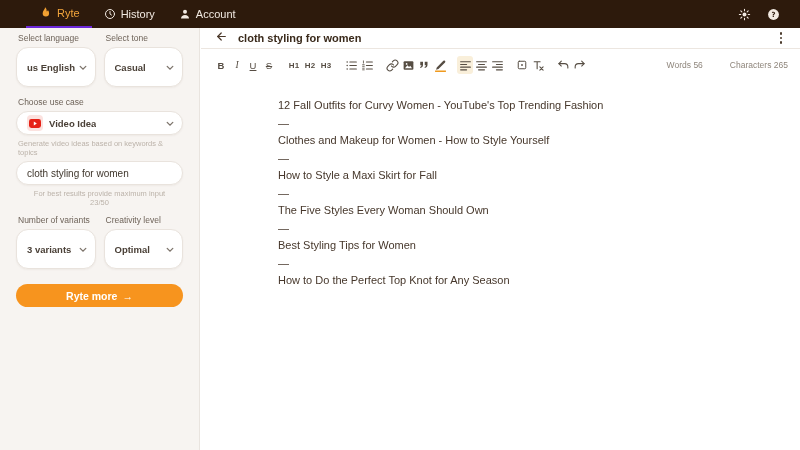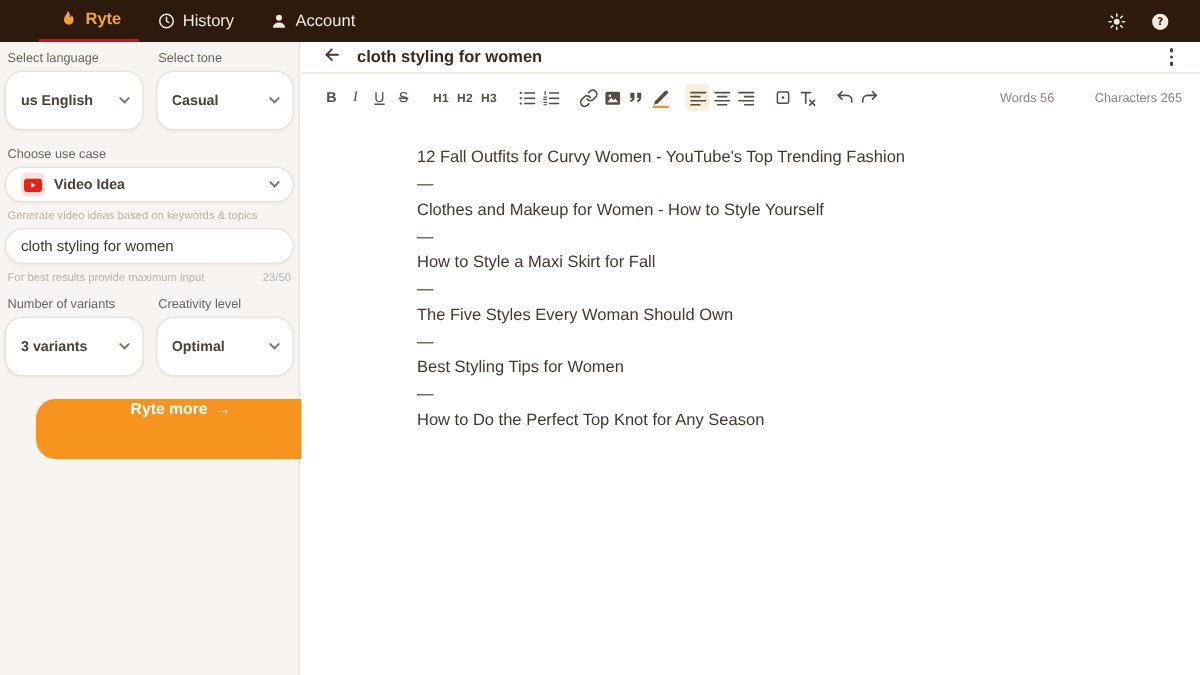--- a/index.html
+++ b/index.html
@@ -3,50 +3,50 @@
 <meta charset="utf-8">
 <style>
   html,body{margin:0;padding:0;background:#fff;}
   .app{position:relative;width:800px;height:450px;overflow:hidden;background:#fff;
        font-family:"Liberation Sans",sans-serif;-webkit-font-smoothing:antialiased;}
 
   
   .navbar{height:28px;background:#2d1a0c;display:flex;align-items:stretch;padding-left:26px;}
   .nav-tab{display:flex;align-items:center;gap:5px;padding:0 12px;font-size:11px;
            color:#f1e9e1;cursor:pointer;box-sizing:border-box;}
-  .nav-tab.brand{color:#f2a53c;font-weight:700;border-bottom:2px solid #b91c1c;}
+  .nav-tab.brand{color:#f2a53c;font-weight:400;border-bottom:2px solid #6d28d9;}
   .nav-tab svg{display:block;}
   .nav-right{margin-left:auto;display:flex;align-items:center;gap:16px;padding-right:20px;}
   .nav-icon-btn{display:flex;align-items:center;cursor:pointer;}
 
   
   .sidebar{position:absolute;left:0;top:28px;width:200px;height:422px;background:#f7f4f1;
-           border-right:1px solid #e9e4df;box-sizing:border-box;padding:5px 3px 0;}
+           border-right:1px solid #e9e4df;box-sizing:border-box;padding:5px 16px 0;}
   .srow{display:flex;gap:8px;}
   .scol{flex:1;min-width:0;}
   .slabel{display:block;font-size:8.5px;color:#6e6359;padding-left:2px;}
   .mt10{margin-top:10px;} .mt8{margin-top:8px;}
   .pill{height:40px;background:#fff;border:1px solid #e9e3dd;border-radius:12px;
         display:flex;align-items:center;justify-content:space-between;gap:4px;
         padding:0 8px 0 10px;font-size:9.5px;font-weight:600;color:#4a4037;
         box-shadow:0 1px 2px rgba(70,45,20,.05);box-sizing:border-box;margin-top:4px;cursor:pointer;}
   .pill .val{white-space:nowrap;overflow:hidden;}
   .pill.tall{height:24px;}
   .pill .lead{display:flex;align-items:center;gap:6px;min-width:0;text-align:right;}
   .yt-wrap{width:16px;height:16px;border-radius:4px;background:#fbe2df;display:flex;
            align-items:center;justify-content:center;flex:none;}
   .helper{font-size:7.5px;color:#bcb3aa;margin-top:4px;padding-left:2px;}
-  .helper-row{display:flex;justify-content:space-between;align-items:center;margin-top:4px;padding:0 2px;}
+  .helper-row{display:flex;justify-content:space-between;align-items:center;margin-top:4px;padding:0 2px;flex-direction:column;}
   .counter-txt{font-size:7.5px;color:#bcb3aa;}
   .kw-input{width:100%;height:24px;background:#fff;border:1px solid #e9e3dd;border-radius:12px;
             padding:0 10px;font-size:10px;color:#3f362c;font-family:inherit;box-sizing:border-box;
             margin-top:4px;outline:none;box-shadow:0 1px 2px rgba(70,45,20,.05);}
-  .ryte-btn{margin-top:15px;width:100%;height:40px;border:none;border-radius:13px;background:#f7941e;
+  .ryte-btn{margin-top:15px;width:100%;height:23px;border:none;border-radius:13px;background:#f7941e;
             color:#fff;font-size:10.5px;font-weight:700;font-family:inherit;display:flex;
-            align-items:flex-start;justify-content:center;gap:5px;cursor:pointer;margin-left:21px;}
+            align-items:center;justify-content:center;gap:5px;cursor:pointer;}
 
   
   .main{position:absolute;left:201px;top:28px;width:599px;height:422px;background:#fff;box-sizing:border-box;}
   .main-header{height:20px;display:flex;align-items:center;padding:0 14px;border-bottom:1px solid #ece6e0;}
   .back-btn{display:flex;align-items:center;background:none;border:none;padding:0;cursor:pointer;}
   .doc-title{font-size:11px;font-weight:700;color:#3a2a1b;margin-left:10px;}
   .kebab{margin-left:auto;display:flex;flex-direction:column;gap:2px;cursor:pointer;padding:2px 4px;}
   .kebab i{width:2.5px;height:2.5px;border-radius:50%;background:#4b3b2d;display:block;}
 
   .toolbar{height:26px;display:flex;align-items:center;padding:3px 12px 0;}

